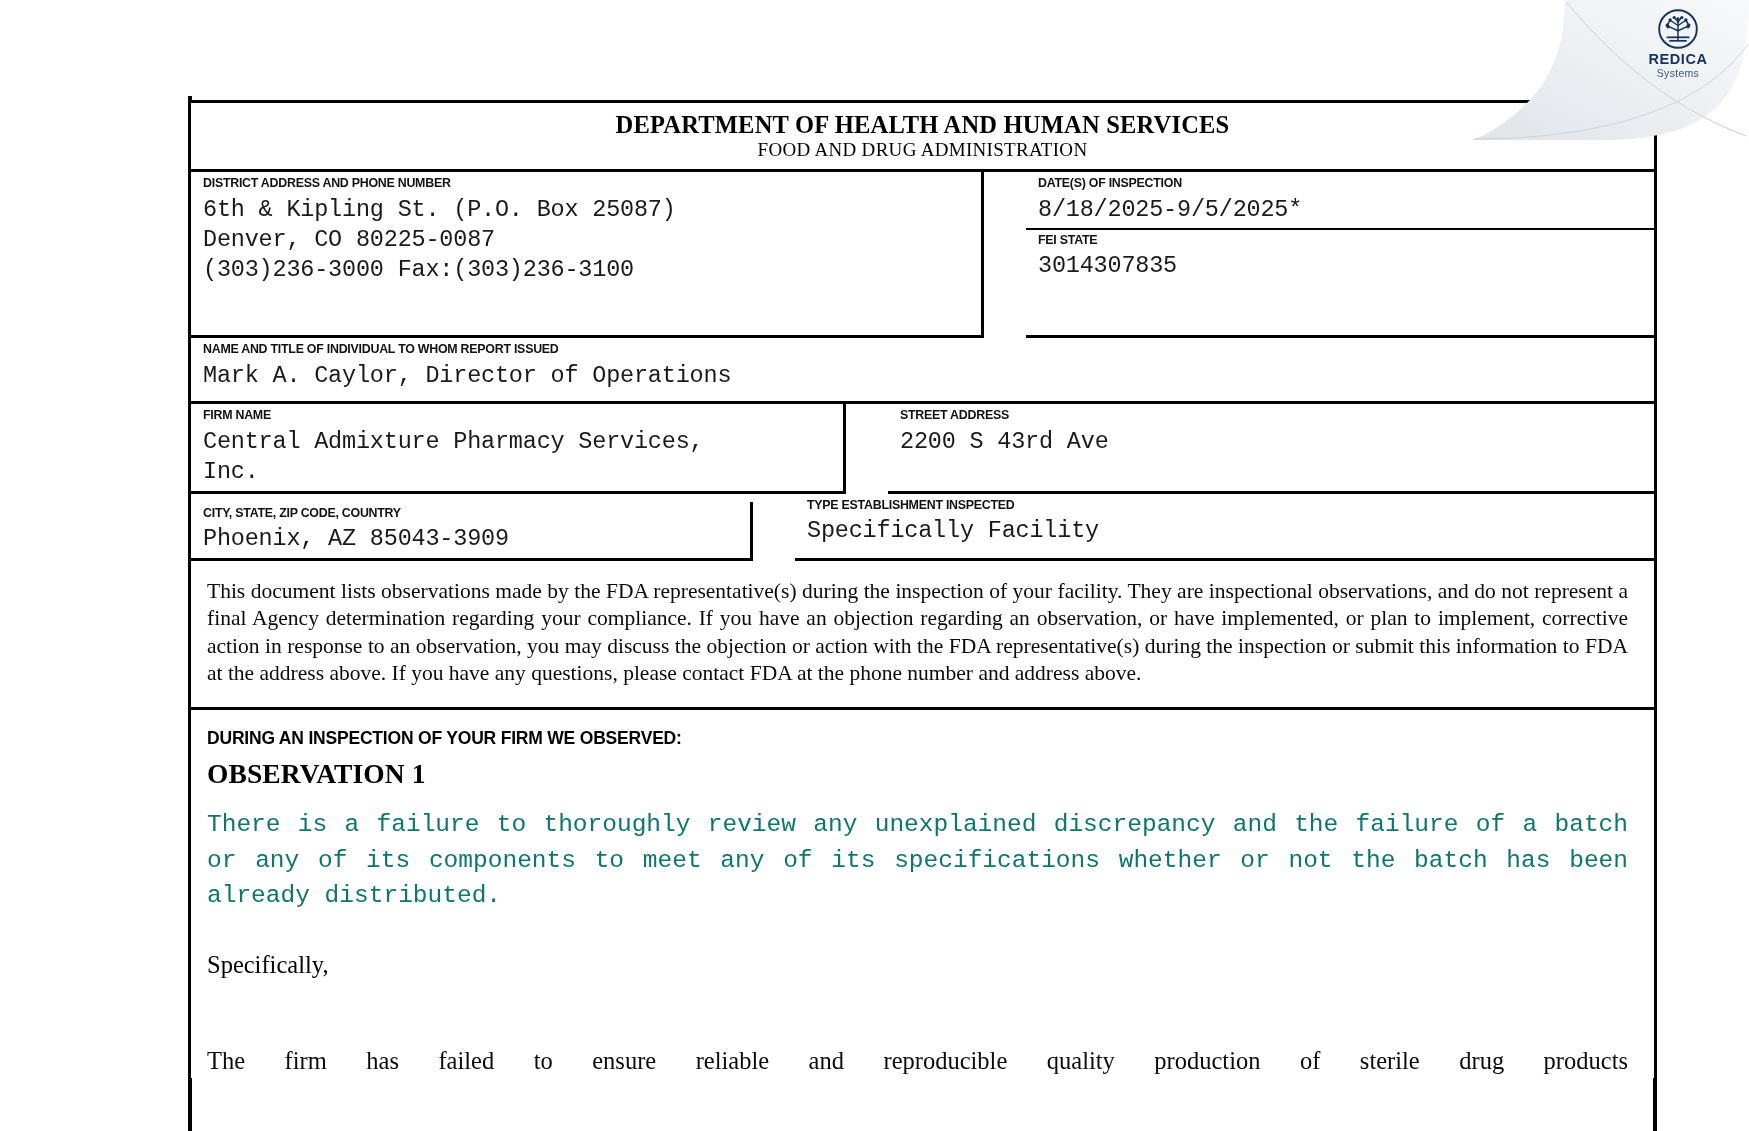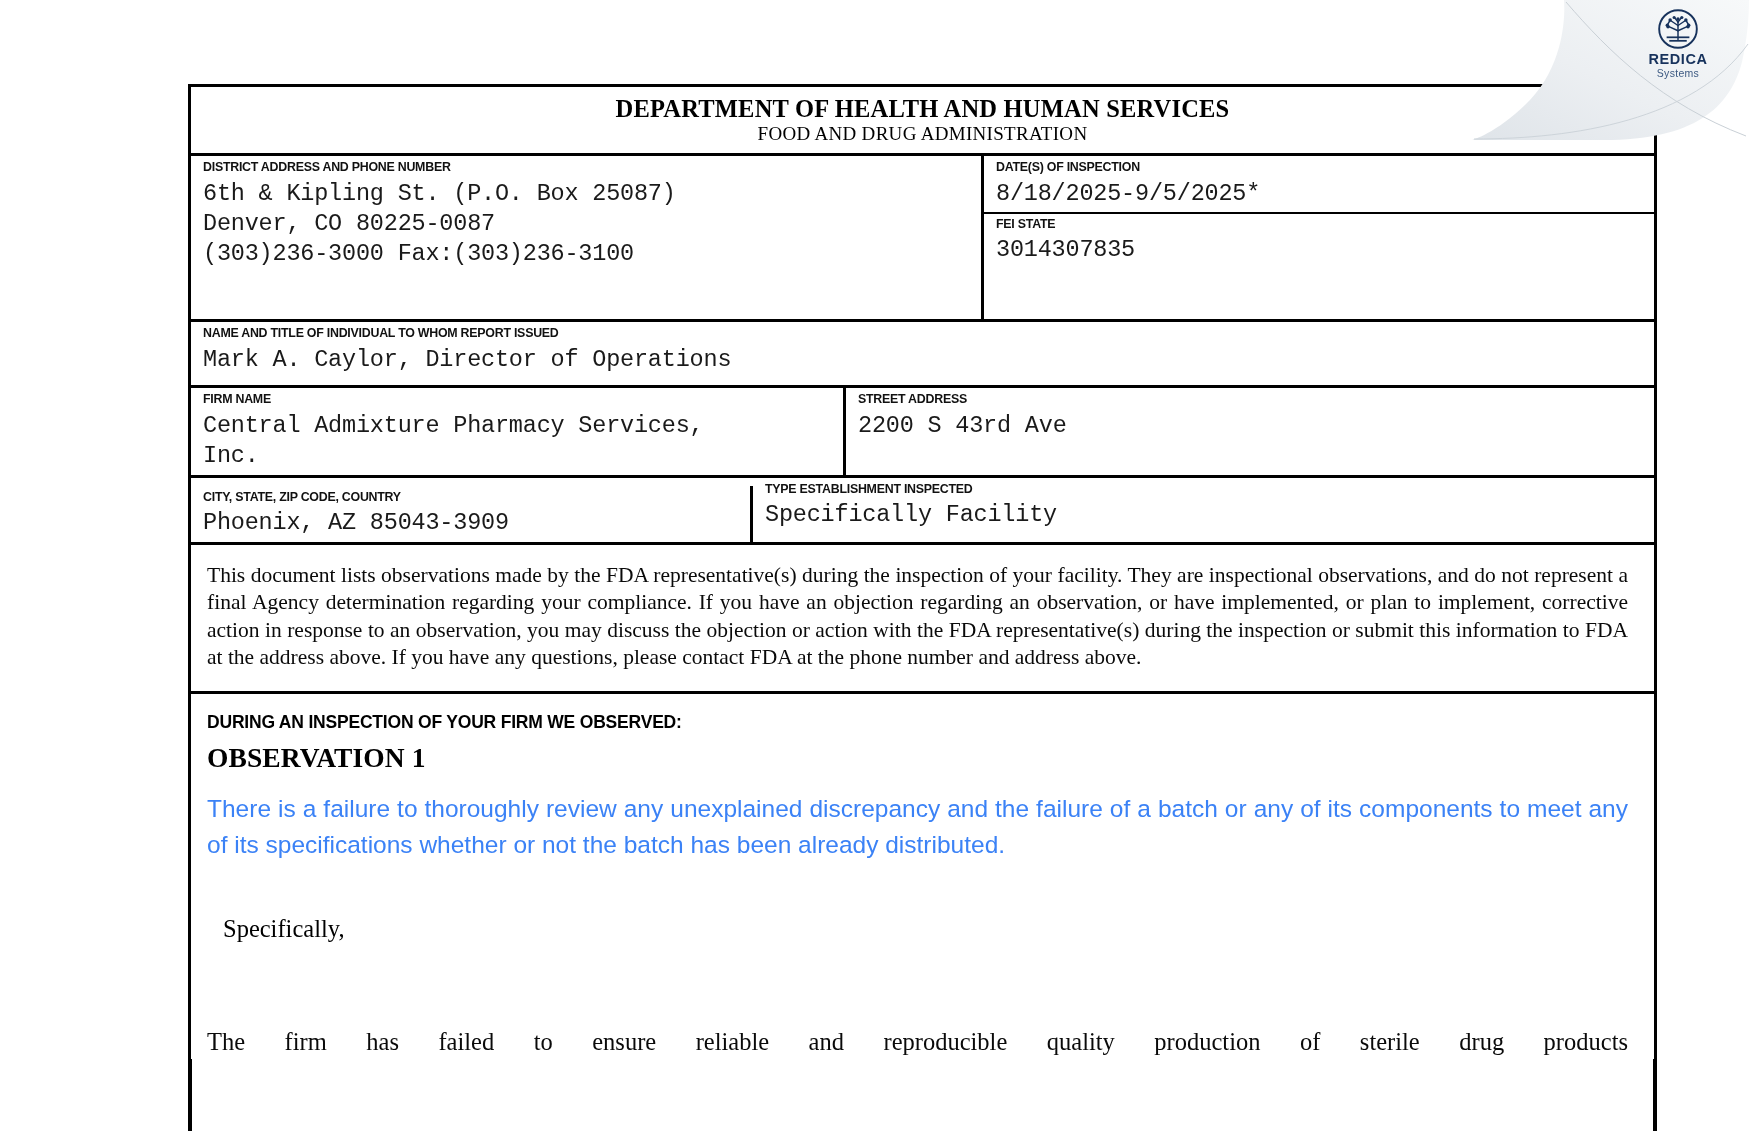--- a/index.html
+++ b/index.html
@@ -23,21 +23,21 @@
     left: 0; top: 0;
     width: 1749px;
     height: 1131px;
     background: #ffffff;
   }
 
   
   #form-doc {
     position: absolute;
     left: 188px;
-    top: 84px;
+    top: 100px;
     width: 1469px;
     box-sizing: border-box;
   }
 
   .outer-box {
     border: 3.5px solid #000;
     border-bottom: none;
     background: #fff;
     box-sizing: border-box;
   }
@@ -61,20 +61,21 @@
     letter-spacing: .3px;
     line-height: 1.2;
     margin-top: 1px;
   }
 
   
   .row {
     display: flex;
     width: 100%;
     box-sizing: border-box;
+    gap: 42px;
   }
   .cell {
     box-sizing: border-box;
     padding: 5px 0 4px 12px;
     position: relative;
   }
   .flabel {
     font-family: "Liberation Sans", sans-serif;
     font-weight: bold;
     font-size: 12.4px;
@@ -172,33 +173,33 @@
   }
   .obs-heading {
     font-family: "Liberation Serif", serif;
     font-weight: bold;
     font-size: 27.5px;
     letter-spacing: .1px;
     line-height: 1.2;
     margin-bottom: 17px;
   }
   .obs-body {
-    font-family: Liberation Sans, sans-serif;
+    font-family: Liberation Mono, monospace;
     font-size: 24.5px;
     line-height: 1.45;
     text-align: justify;
-    color: #3b82f6;
+    color: #0f766e;
     margin: 0;
   }
   .obs-gap { height: 34px; }
   .obs-specifically {
     font-family: "Liberation Serif", serif;
     font-size: 24.5px;
     line-height: 1.4;
-    margin: 16px;
+    margin: 0;
   }
   .obs-gap2 { height: 62px; }
   .obs-trunc {
     font-family: "Liberation Serif", serif;
     font-size: 24.5px;
     line-height: 1.4;
     margin: 0;
     text-align: justify;
     text-align-last: justify;
     color: #0a0a0a;

